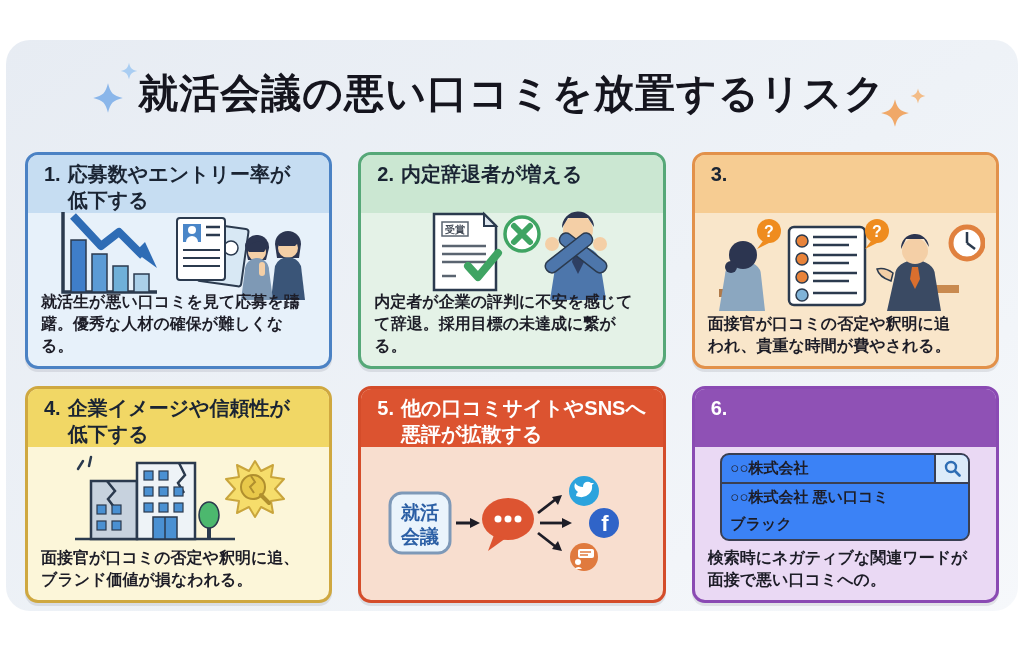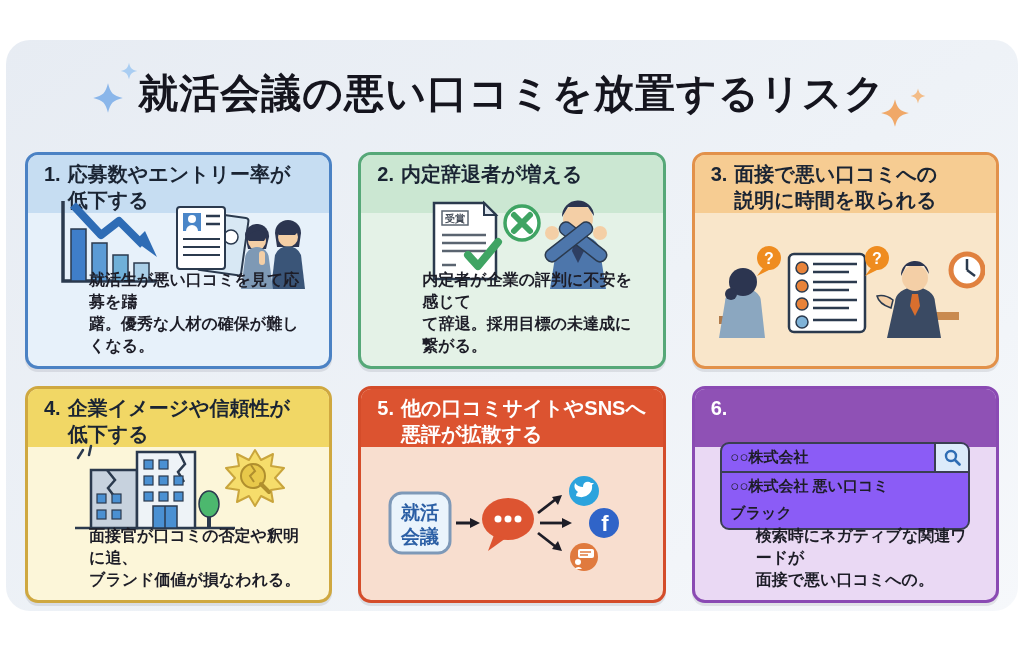--- a/index.html
+++ b/index.html
@@ -37,25 +37,24 @@
     font-size:20px;font-weight:800;line-height:1.28;
   }
   .card-header .htext{white-space:pre-line;}
   .card-illustration{
     flex:1;display:flex;align-items:center;justify-content:center;min-height:0;
   }
   .card-caption{
     margin-top:auto;padding:0 19px 9px 13px;
     font-size:16px;font-weight:700;line-height:1.38;color:#1d1d27;
     white-space:pre-line;
-    margin-left:48px;
   }
   
   .searchbox{
-    width:246px;background:#8b5cf6;border:2.5px solid #3a3f52;border-radius:9px;
+    width:246px;background:#3b82f6;border:2.5px solid #3a3f52;border-radius:9px;
     font-size:15px;font-weight:700;color:#1d1d27;overflow:hidden;
   }
   .search-row{
     display:flex;align-items:center;border-bottom:2px solid #3a3f52;
   }
   .search-query{flex:1;padding:4px 8px;}
   .search-btn{
     flex:0 0 32px;align-self:stretch;display:flex;align-items:center;justify-content:center;
     background:#dcebfa;border-left:2px solid #3a3f52;
   }
@@ -168,22 +167,20 @@
         </g>
       </svg>
     </div>
     <div class="card-caption">内定者が企業の評判に不安を感じて
 て辞退。採用目標の未達成に繋がる。</div>
   </div>
 
   <div class="card" style="--border: #e2914a; --head-bg: #f6cc92; --head-text: #1a2433; --body-bg: #f9e6ca;">
     <div class="card-header">
       <span class="num">3.</span>
-      <span class="htext">面接で悪い口コミへの
-説明に時間を取られる</span>
     </div>
     <div class="card-illustration">
       <svg width="280" height="96" viewBox="0 0 280 96">
         <g>
           <rect x="14" y="74" width="40" height="8" fill="#b07a4a"></rect>
           <path d="M14 96 L20 60 a18 14 0 0 1 36 0 L60 96 Z" fill="#8ba7c0"></path>
           <circle cx="38" cy="40" r="14" fill="#2c3550"></circle>
           <circle cx="26" cy="52" r="6" fill="#2c3550"></circle>
         </g>
         <g>
@@ -220,20 +217,22 @@
           <polygon points="207,52 213,52 215,64 210,74 205,64" fill="#d96f2e"></polygon>
           <path d="M186 66 q-12 -4 -14 -12 q8 -2 16 4 Z" fill="#f4cfa6" stroke="#2b3a4e" stroke-width="1.5"></path>
         </g>
         <g>
           <circle cx="262" cy="28" r="16" fill="#ffffff" stroke="#e0813f" stroke-width="5"></circle>
           <line x1="262" y1="28" x2="262" y2="17" stroke="#2b3a4e" stroke-width="2.5"></line>
           <line x1="262" y1="28" x2="270" y2="34" stroke="#2b3a4e" stroke-width="2.5"></line>
         </g>
       </svg>
     </div>
+    <div class="card-caption">面接官が口コミの否定や釈明に追
+われ、貴重な時間が費やされる。</div>
   </div>
 
   <div class="card" style="--border: #cfa840; --head-bg: #f1d765; --head-text: #1a2433; --body-bg: #fcf6d9;">
     <div class="card-header">
       <span class="num">4.</span>
       <span class="htext">企業イメージや信頼性が
 低下する</span>
     </div>
     <div class="card-illustration">
       <svg width="280" height="96" viewBox="0 0 280 96">

